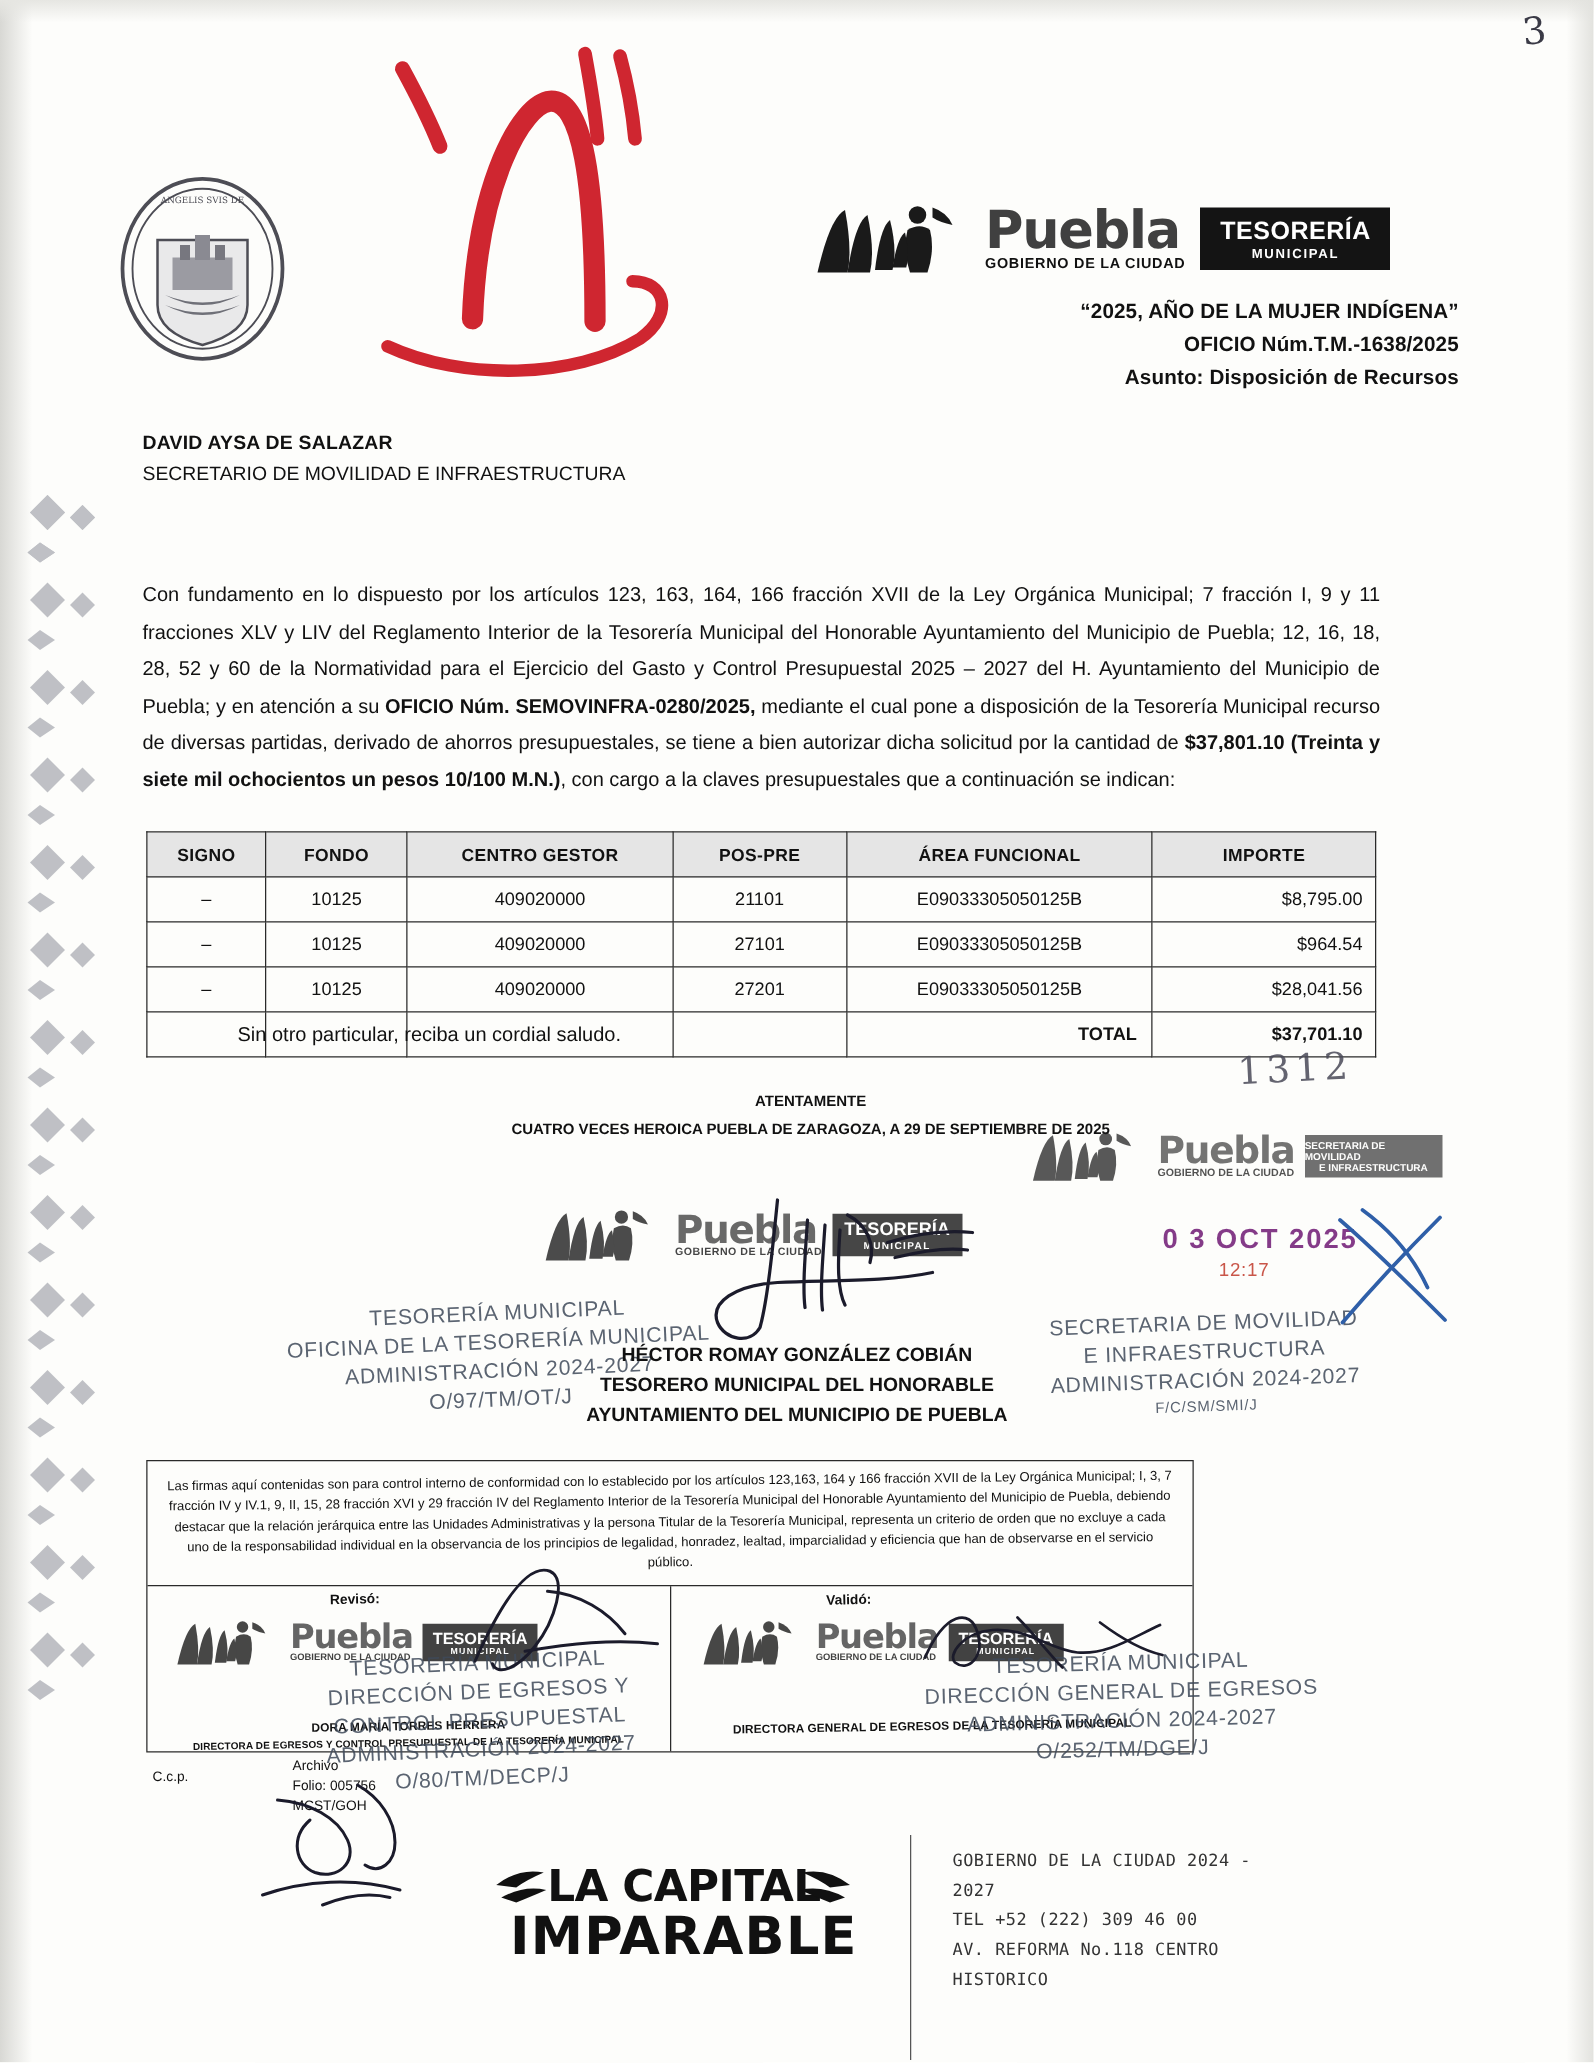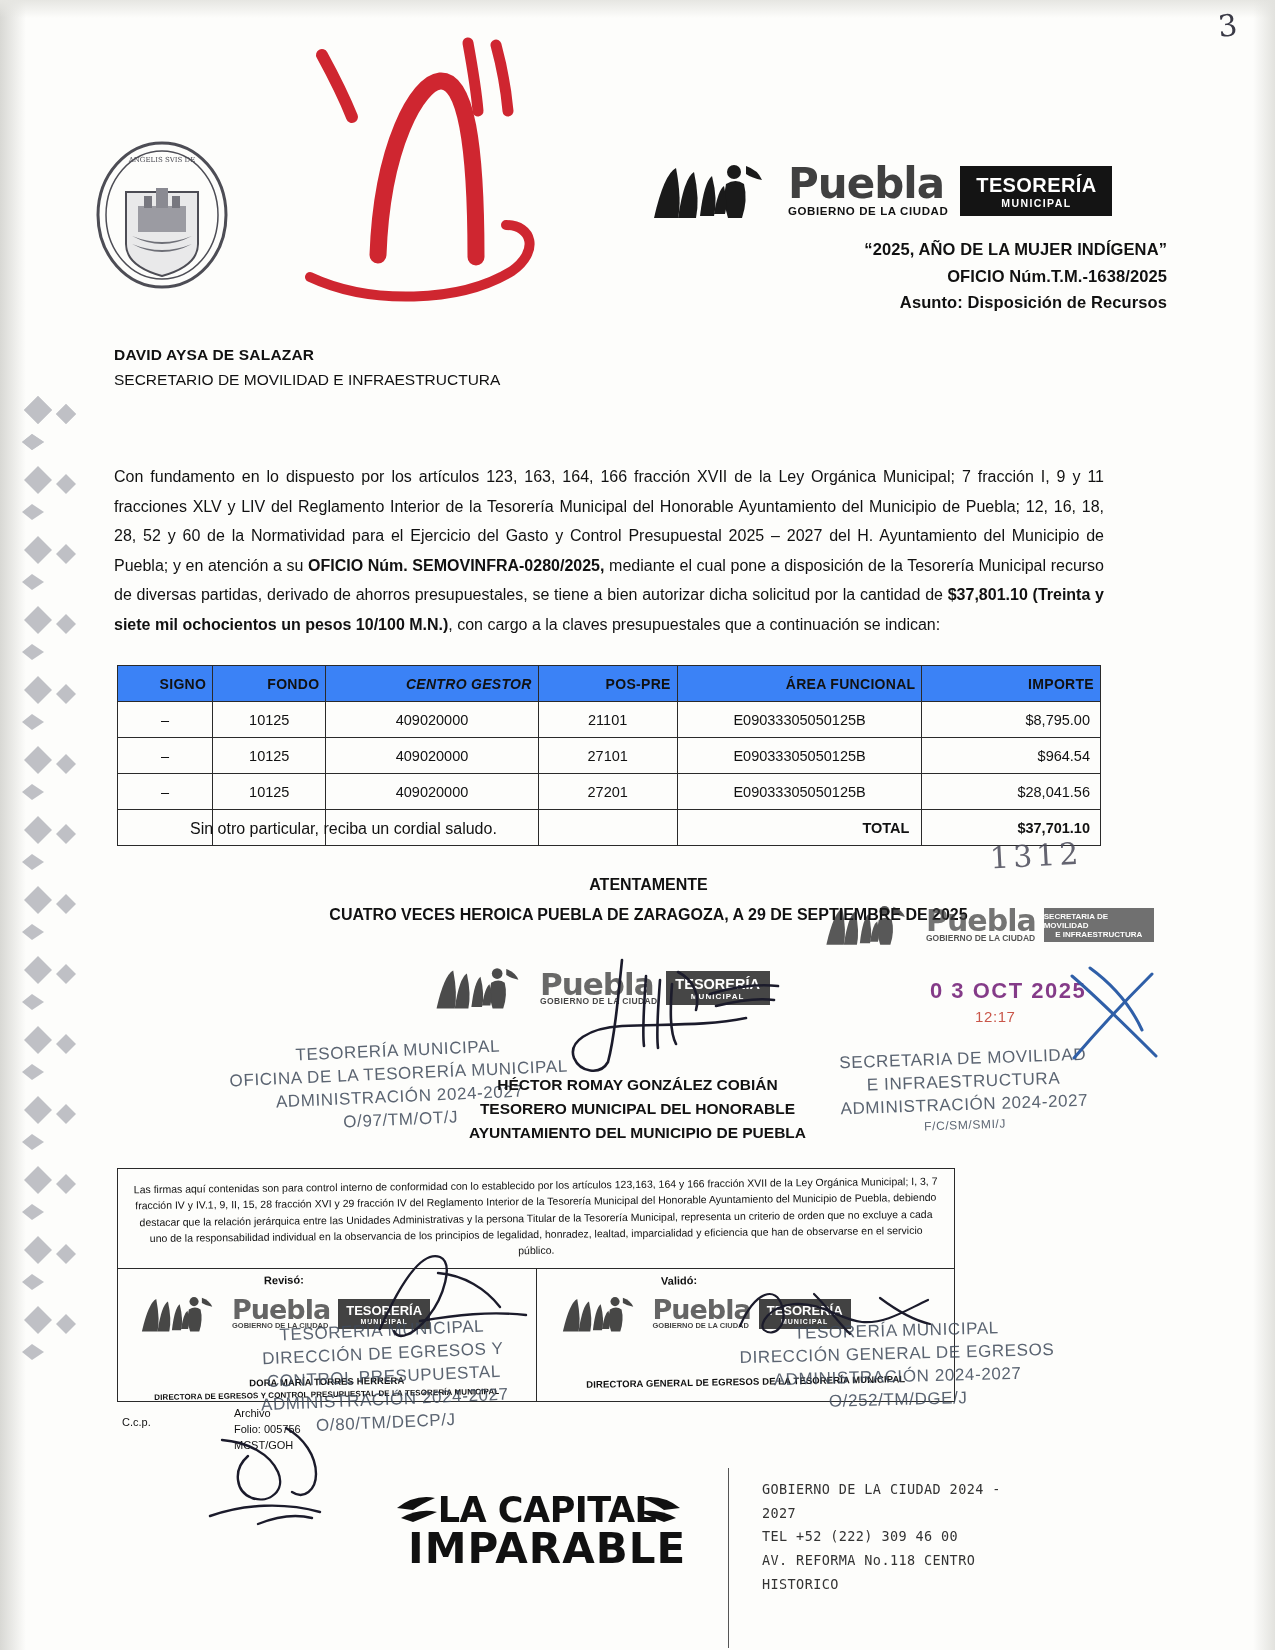--- a/index.html
+++ b/index.html
@@ -151,44 +151,43 @@
     border-collapse: collapse;
     font-size: 14.5px;
   }
   table.claves th, table.claves td {
     border: 1px solid #2a2a2a;
     padding: 5px 6px;
     text-align: center;
     height: 25px;
   }
   table.claves thead th {
-    background: #3b82f6;
+    background: #e5e5e5;
     font-weight: bold;
     font-size: 14px;
     letter-spacing: .3px;
-    text-align: right;
   }
   table.claves td.amount { text-align: right; padding-right: 10px; font-weight: normal;}
   table.claves td.total-label { text-align: right; font-weight: bold; padding-right: 12px; }
   table.claves td.total-amount { text-align: right; font-weight: bold; padding-right: 10px; }
   table.claves td.blank { border-left: 1px solid #2a2a2a; border-right: 1px solid #2a2a2a; }
 
   .closing {
     position: absolute;
     left: 190px;
     top: 820px;
     font-size: 16px;
   }
 
   .atentamente {
     position: absolute;
     left: 0; right: 0;
     top: 870px;
     text-align: center;
-    font-size: 16px;
+    font-size: 12px;
     font-weight: bold;
     line-height: 1.85;
     margin-left: 22px;
   }
 
   .signer {
     position: absolute;
     left: 0; right: 0;
     top: 1073px;
     text-align: center;
@@ -456,21 +455,21 @@
 
   <div class="body-text">
     <span>Con fundamento en lo dispuesto por los artículos 123, 163, 164, 166 fracción XVII de la Ley Orgánica Municipal; 7 fracción I, 9 y 11 fracciones XLV y LIV del Reglamento Interior de la Tesorería Municipal del Honorable Ayuntamiento del Municipio de Puebla; 12, 16, 18, 28, 52 y 60 de la Normatividad para el Ejercicio del Gasto y Control Presupuestal 2025 – 2027 del H. Ayuntamiento del Municipio de Puebla; y en atención a su </span><b>OFICIO Núm. SEMOVINFRA-0280/2025,</b><span> mediante el cual pone a disposición de la Tesorería Municipal recurso de diversas partidas, derivado de ahorros presupuestales, se tiene a bien autorizar dicha solicitud por la cantidad de </span><b>$37,801.10 (Treinta y siete mil ochocientos un pesos 10/100 M.N.)</b><span>, con cargo a la claves presupuestales que a continuación se indican:</span>
   </div>
 
   <table class="claves">
     <thead>
       <tr>
         <th style="width:88px;">SIGNO</th>
         <th style="width:108px;">FONDO</th>
-        <th style="width:220px;font-style:italic;">CENTRO GESTOR</th>
+        <th style="width:220px;">CENTRO GESTOR</th>
         <th style="width:140px;">POS-PRE</th>
         <th style="width:248px;">ÁREA FUNCIONAL</th>
         <th style="width:180px;">IMPORTE</th>
       </tr>
     </thead>
     <tbody>
       <tr>
         <td>–</td>
         <td>10125</td>
         <td>409020000</td>

